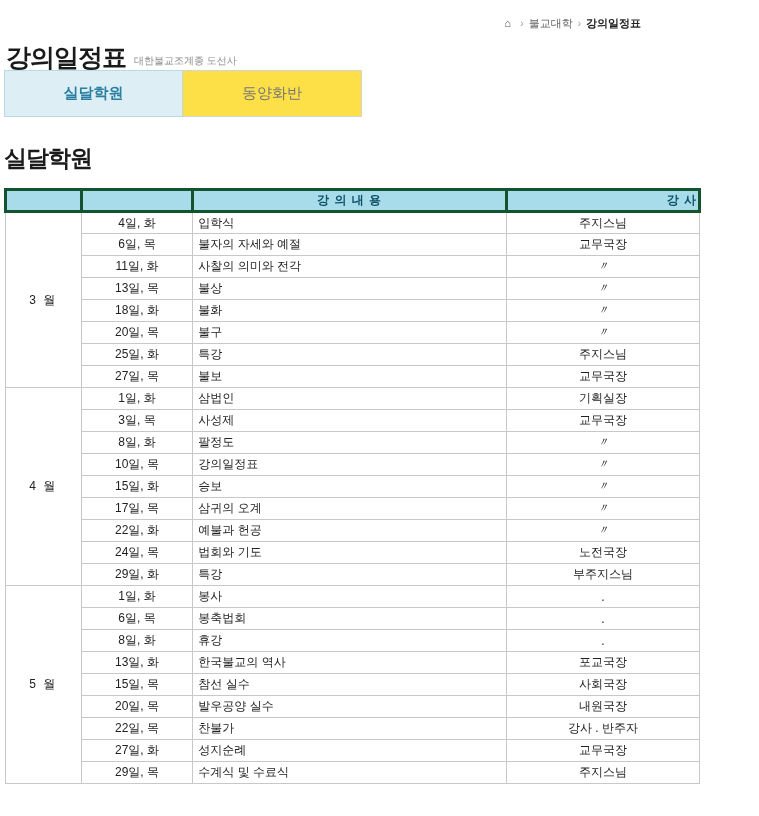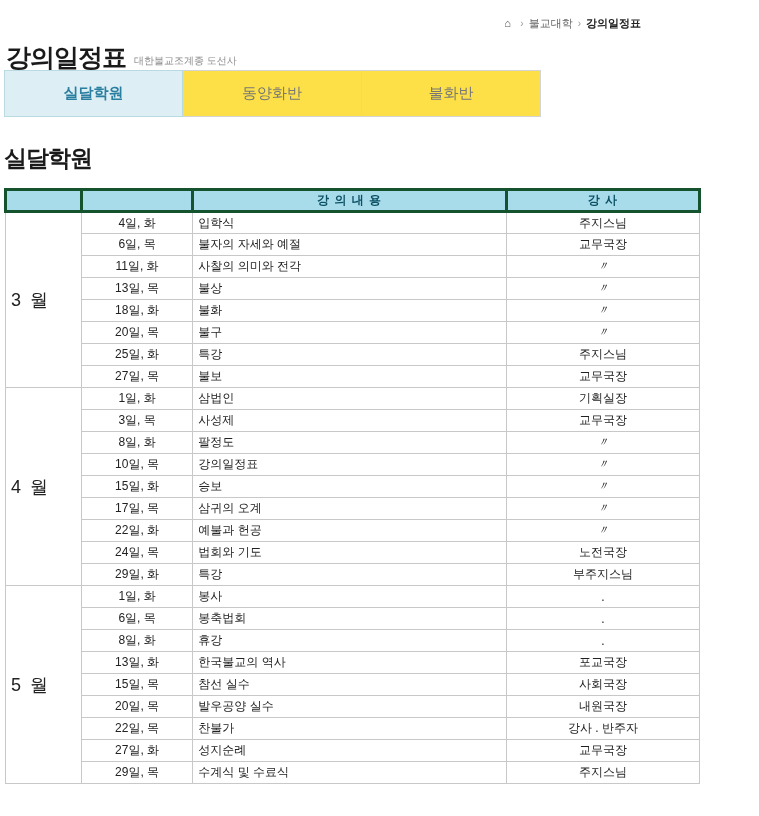--- a/index.html
+++ b/index.html
@@ -116,43 +116,44 @@
     letter-spacing: 1px;
   }
   table.schedule td {
     border: 1px solid #c8c8c8;
     height: 22px;
     padding: 0 5px;
     color: #222;
   }
   td.month {
     width: 76px;
+    text-align: center;
     font-weight: normal;
-    font-size: 18px;
+    font-size: 12px;
     letter-spacing: 2px;
   }
   td.day {
     width: 112px;
     text-align: center;
     padding-right: 8px;
   }
   td.content {
     width: 315px;
     text-align: left;
     padding-left: 6px;
     margin-top: 43px;
   }
   td.teacher {
     width: 194px;
     text-align: center;
   }
   th.col-empty-1 { width: 76px; }
   th.col-empty-2 { width: 112px; }
   th.col-content { width: 315px; }
-  th.col-teacher { width: 194px; }
+  th.col-teacher { width: 194px; text-align: right; }
   .ditto { font-style: italic; }
 </style>
 </head>
 <body>
 
 <div class="page">
 
   <div class="header">
     <div class="title-row">
       <div class="page-title">강의일정표</div>
@@ -163,21 +164,20 @@
       <span class="sep">›</span>
       <span class="crumb">불교대학</span>
       <span class="sep">›</span>
       <span class="crumb current">강의일정표</span>
     </div>
   </div>
 
   <div class="tabs">
     <div class="tab active">실달학원</div>
     <div class="tab">동양화반</div>
-    <div class="tab">불화반</div>
   </div>
 
   <div class="section-title">실달학원</div>
 
   <table class="schedule">
     <thead>
       <tr>
         <th class="col-empty-1"></th>
         <th class="col-empty-2"></th>
         <th class="col-content">강 의 내 용</th>

